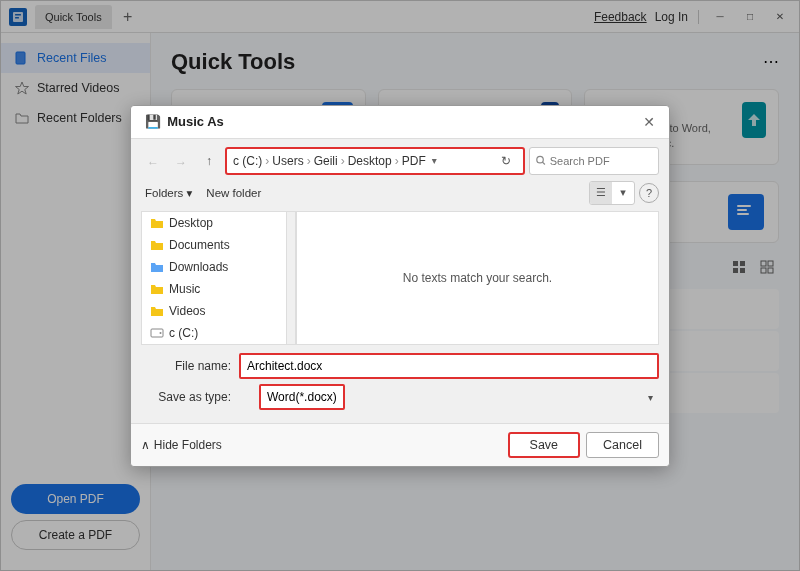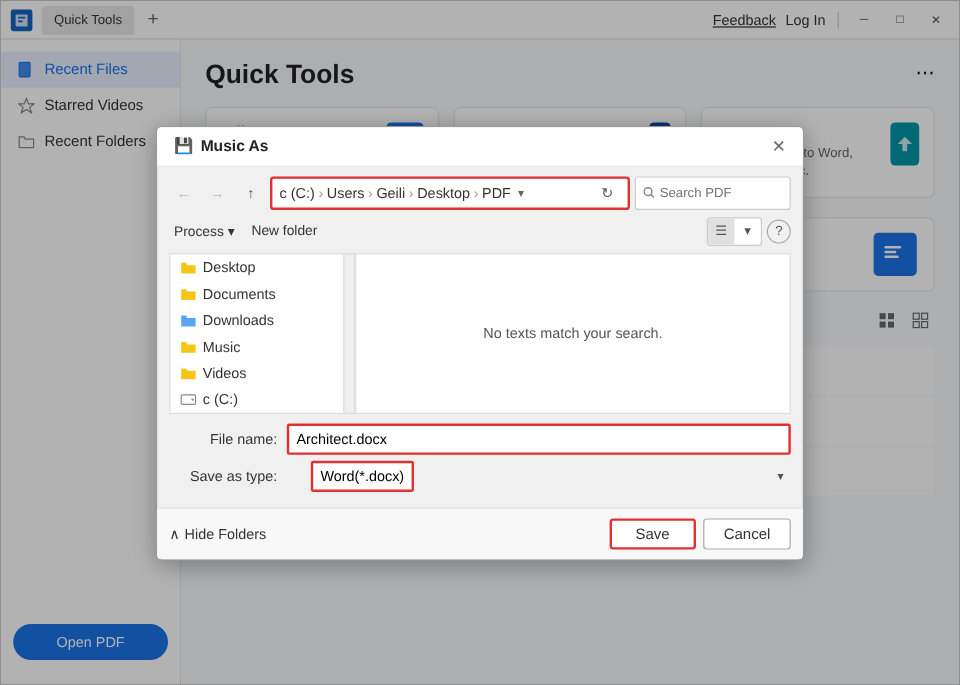--- a/index.html
+++ b/index.html
@@ -171,20 +171,21 @@
       <div class="sidebar-item">
         <div class="s-icon">
           <svg width="14" height="12" viewBox="0 0 14 12">
               <path d="M1,2 L5,2 L6,4 L13,4 L13,11 L1,11 Z" fill="none" stroke="#888" stroke-width="1"></path>
             </svg>
         </div>
         <span>Recent Folders</span>
       </div>
       <div class="sidebar-bottom">
         <button class="btn-open-pdf">Open PDF</button>
+        <button class="btn-create-pdf">Create a PDF</button>
       </div>
     </div>
 
     <div class="content-area">
       <div class="more-btn">⋯</div>
       <div class="content-title">Quick Tools</div>
 
       <div class="tools-grid">
         <div class="tool-card">
           <div style="display:flex;justify-content:space-between;align-items:flex-start;">
@@ -325,21 +326,21 @@
           <svg width="11" height="11" viewBox="0 0 12 12">
               <circle cx="5" cy="5" r="4" fill="none" stroke="#888" stroke-width="1.5"></circle>
               <line x1="8" y1="8" x2="11" y2="11" stroke="#888" stroke-width="1.5"></line>
             </svg>
           <input type="text" placeholder="Search PDF" style="">
         </div>
       </div>
 
       <div class="toolbar-row">
         <div class="toolbar-left">
-          <button class="organize-btn">Process ▾</button>
+          <button class="organize-btn">Folders ▾</button>
           <button class="new-folder-btn">New folder</button>
         </div>
         <div class="toolbar-right">
           <div class="view-toggle">
             <button class="view-toggle-btn active">☰</button>
             <button class="view-toggle-btn">▾</button>
           </div>
           <button class="help-btn">?</button>
         </div>
       </div>

